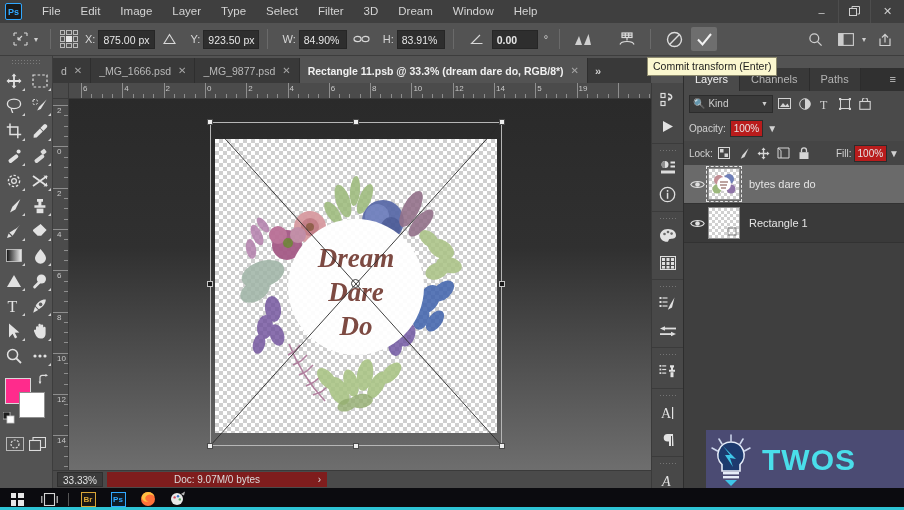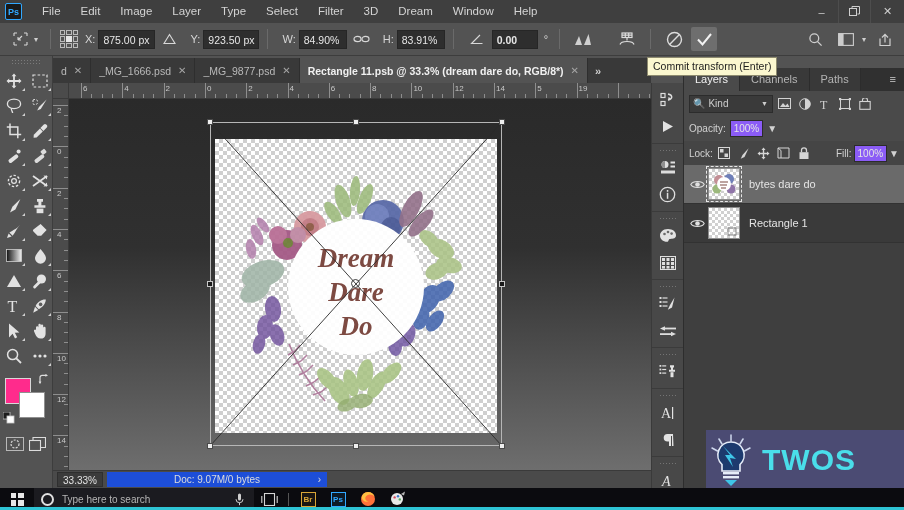--- a/index.html
+++ b/index.html
@@ -161,21 +161,21 @@
     background: #4a4a4a; display: flex; align-items: center;
     border-top: 1px solid #3a3a3a;
   }
   .zoom-field {
     background: #3b3b3b; color: #e2e2e2; font-size: 10px; height: 15px;
     line-height: 15px; padding: 0 5px; margin-left: 4px; min-width: 46px;
     border: 1px solid #2f2f2f;
     text-align: center;
   }
   .doc-info {
-    flex: 1; background: #1d4ed8; color: #dcdcdc; font-size: 10px;
+    flex: 1; background: #7f1d1d; color: #dcdcdc; font-size: 10px;
     height: 15px; line-height: 15px; margin-left: 4px; margin-right: 4px;
     text-align: center; position: relative; max-width: 220px;
   }
   .doc-info .arw { position: absolute; right: 6px; top: 0; }
 
   
   .icondock {
     position: absolute; left: 651px; top: 83px; width: 32px; height: 405px;
     background: #484848; border-left: 1px solid #3a3a3a;
     display: flex; flex-direction: column; align-items: center;
@@ -229,21 +229,21 @@
     background: #4a4a4a; gap: 4px;
   }
   .blend-select {
     background: #3a3a3a; border: 1px solid #2c2c2c; color: #e0e0e0;
     font-size: 10.5px; height: 18px; line-height: 17px; width: 124px;
     padding: 0 4px; position: relative;
   }
   .blend-select .cv { position: absolute; right: 4px; top: 0; font-size: 7px; }
   .sm-lab { color: #d2d2d2; font-size: 10px; white-space: nowrap; }
   .sm-val {
-    background: #8b5cf6; border: 1px solid #2c2c2c; color: #e4e4e4;
+    background: #b91c1c; border: 1px solid #2c2c2c; color: #e4e4e4;
     font-size: 10px; height: 17px; line-height: 16px; padding: 0 3px;
     min-width: 32px; text-align: center;
   }
   .lockrow {
     height: 24px; display: flex; align-items: center; padding: 0 5px;
     background: #454545; gap: 2px;
   }
   .lock-ico {
     width: 18px; height: 18px; display: flex; align-items: center;
     justify-content: center; color: #d6d6d6; font-size: 11px;
@@ -1279,31 +1279,20 @@
   <div class="tb-photo"></div>
   <div class="taskbar">
     <div class="start-btn">
       <div class="win-sq">
           <i></i>
           <i></i>
           <i></i>
           <i></i>
         </div>
     </div>
-    <div class="searchbox">
-      <div class="cortana-ring"></div>
-      <div class="search-ph">Type here to search</div>
-      <div class="mic">
-        <svg width="9" height="13" viewBox="0 0 9 13">
-          <rect x="3" y="0.6" width="3" height="7" rx="1.5" fill="#cfcfcf"></rect>
-          <path d="M1 6.2 a3.5 3.5 0 0 0 7 0" fill="none" stroke="#cfcfcf" stroke-width="1"></path>
-          <line x1="4.5" y1="9.6" x2="4.5" y2="12.2" stroke="#cfcfcf" stroke-width="1"></line>
-        </svg>
-      </div>
-    </div>
     <div class="tb-icon">
       <svg width="17" height="13" viewBox="0 0 17 13">
         <rect x="3.5" y="0.5" width="10" height="12" fill="none" stroke="#d6d6d6" stroke-width="1.1"></rect>
         <line x1="0.8" y1="3" x2="0.8" y2="10" stroke="#d6d6d6" stroke-width="1.1"></line>
         <line x1="16.2" y1="3" x2="16.2" y2="10" stroke="#d6d6d6" stroke-width="1.1"></line>
       </svg>
     </div>
     <div class="tb-div"></div>
     <div class="tb-icon">
       <div class="app-br">Br</div>

